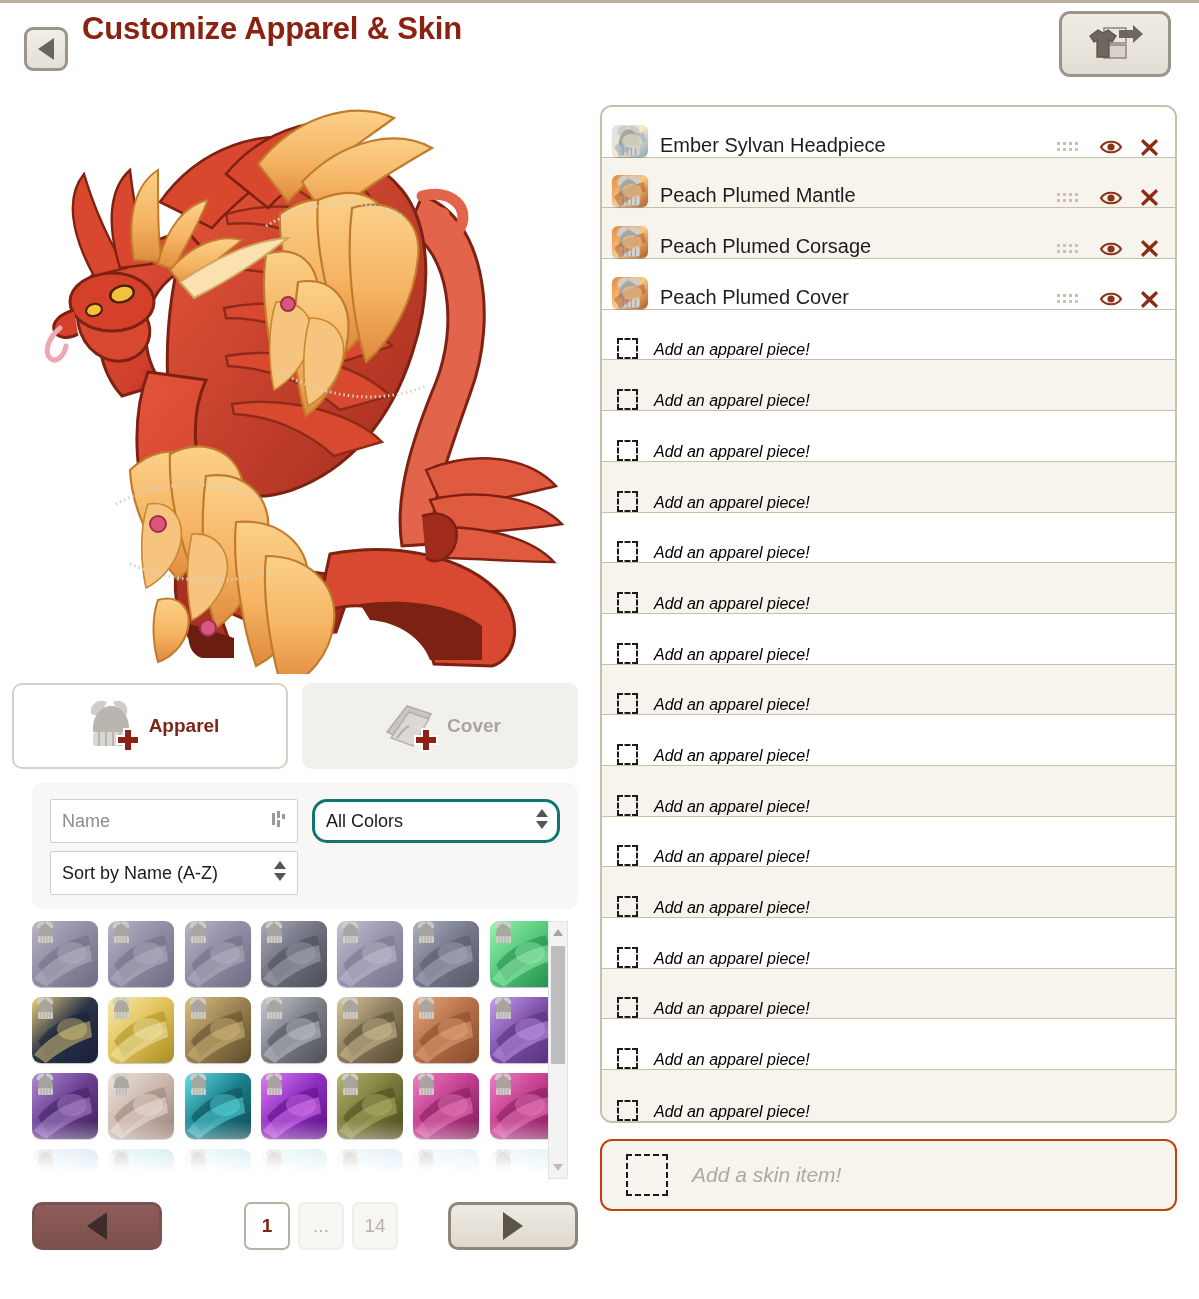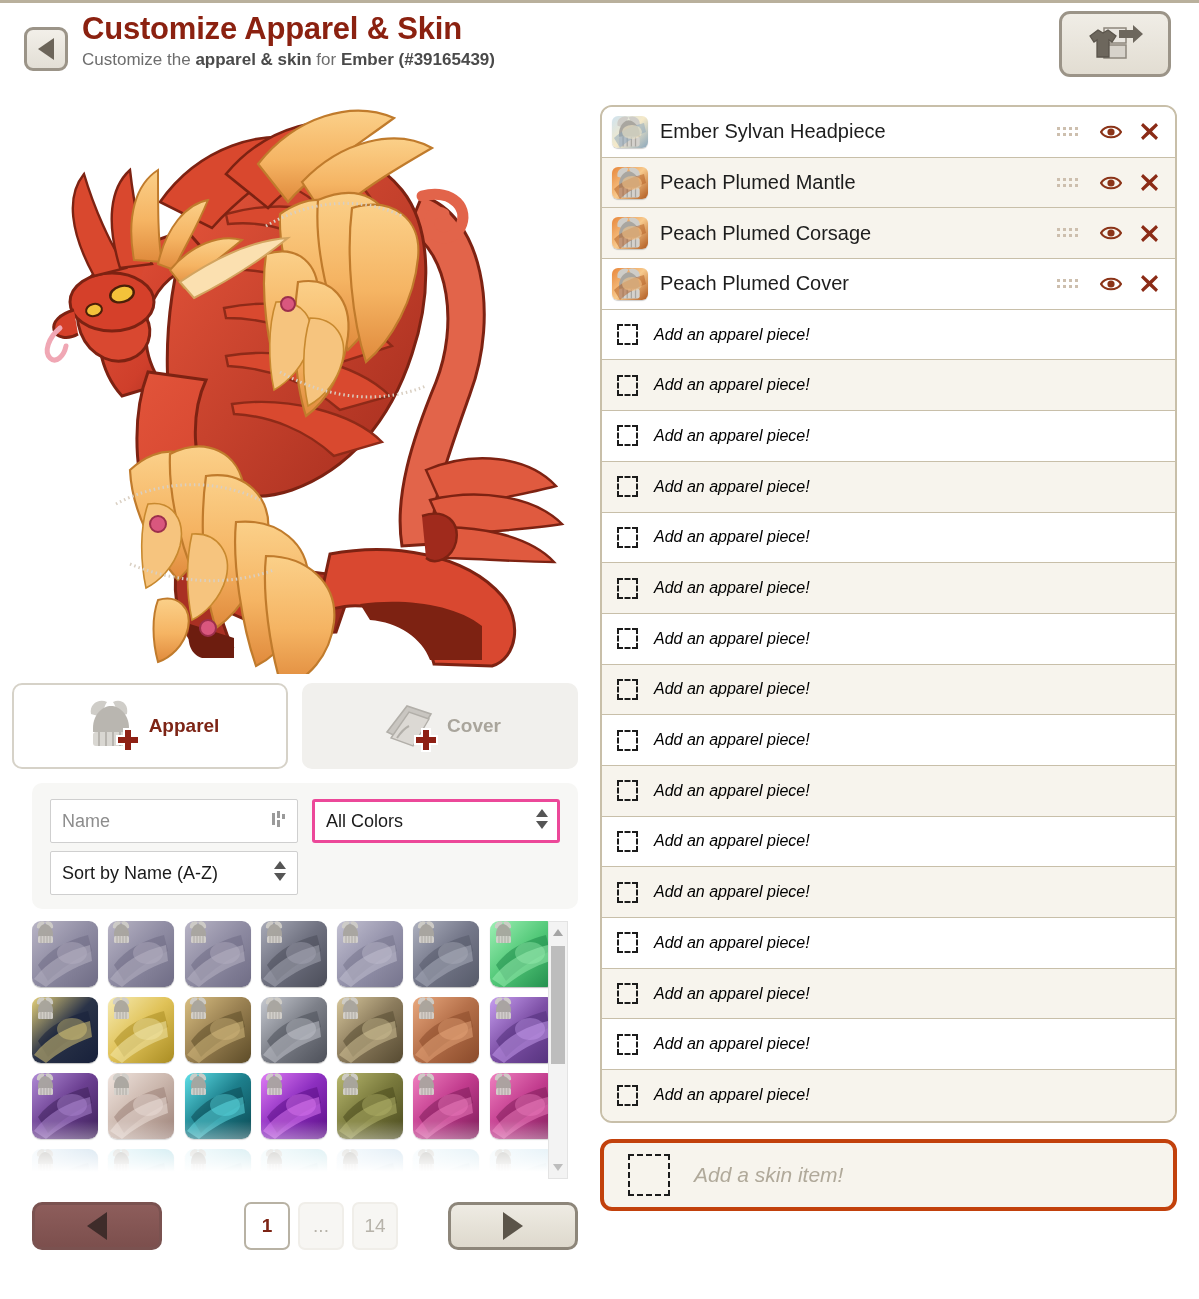--- a/index.html
+++ b/index.html
@@ -115,21 +115,21 @@
     background: #ffffff;
     border-radius: 2px;
     font-size: 18px;
     color: #1a1a1a;
     padding: 0 34px 0 11px;
     font-family: "Liberation Sans", sans-serif;
     display: flex; align-items: center;
   }
   .field input { padding-right: 38px; }
   .field input::placeholder { color: #8d8d8d; }
-  .field.focused .selectbox { border: 3px solid #ec4899; border-radius: 3px; }
+  .field.focused .selectbox { border: 3px solid #0f766e; border-radius: 15px; }
   .sel-arrows {
     position: absolute; right: 11px; top: 50%;
     transform: translateY(-50%);
     width: 14px; height: 22px;
     pointer-events: none;
   }
   .name-ico {
     position: absolute; right: 11px; top: 50%;
     transform: translateY(-50%);
     width: 16px; height: 18px;
@@ -212,21 +212,21 @@
 
   
   .apparel-panel {
     margin-top: 10px;
     border: 2px solid #c8bfa9;
     border-radius: 12px;
     overflow: hidden;
     background: #ffffff;
   }
   .ap-row {
-    display: flex; align-items: center;
+    display: flex; align-items: flex-end;
     height: 50.7px;
     border-bottom: 1px solid #c8bfa9;
     padding: 0 16px 0 10px;
     cursor: pointer;
   }
   .ap-row:last-child { border-bottom: none; }
   .ap-row.odd  { background: #ffffff; }
   .ap-row.even { background: #f7f4ed; }
   .ap-thumb {
     width: 36px; height: 32px;
@@ -256,21 +256,21 @@
     color: #000000;
   }
   .ap-actions { display: flex; align-items: center; gap: 18px; }
   .drag-dots { width: 26px; height: 12px; }
   .eye-ico { width: 22px; height: 16px; cursor: pointer; }
   .x-ico { width: 19px; height: 19px; cursor: pointer; }
 
   
   .skin-panel {
     margin-top: 16px;
-    border: 4px solid #c2410c;
+    border: 2px solid #c2410c;
     border-radius: 12px;
     background: #f7f4ed;
     height: 72px;
     display: flex; align-items: center;
     padding: 0 24px;
     cursor: pointer;
   }
   .skin-box {
     width: 42px; height: 42px;
     border: 2px dashed #1b1b1b;
@@ -283,21 +283,20 @@
 <body>
 
 <div id="page">
 
   <div class="header">
     <div class="back-btn" title="Back">
       <span class="tri"></span>
     </div>
     <div class="title-wrap">
       <div class="page-title">Customize Apparel &amp; Skin</div>
-      <div class="page-sub"><span>Customize the </span><b>apparel &amp; skin</b><span> for </span><b>Ember (#39165439)</b></div>
     </div>
     <div class="transfer-btn">
       <svg width="58" height="40" viewBox="0 0 58 40">
         <rect x="18" y="4" width="22" height="15" fill="#e9e6e0" stroke="#8d877c" stroke-width="1.5"></rect>
         <rect x="18" y="21" width="22" height="13" fill="#d7d3cb" stroke="#8d877c" stroke-width="1.5"></rect>
         <path d="M4 12 L12 6 L17 9 L22 6 L30 12 L26 18 L23 16 L23 33 L11 33 L11 16 L8 18 Z" fill="#6d675d" stroke="#5a544b" stroke-width="1.3"></path>
         <path d="M33 6 L47 6 L47 1 L57 10 L47 19 L47 14 L33 14 Z" fill="#6d675d"></path>
       </svg>
     </div>
   </div>

